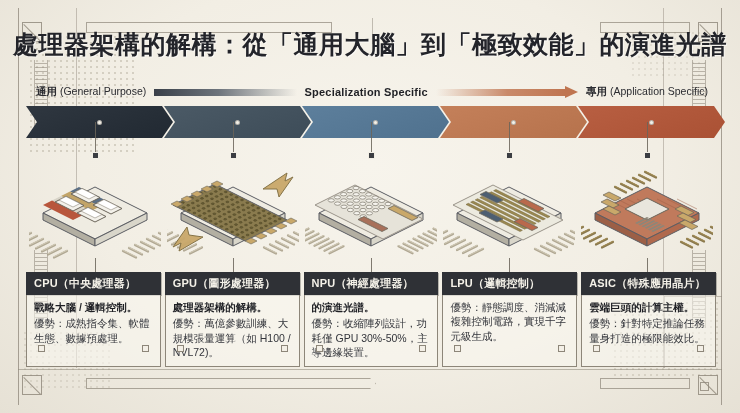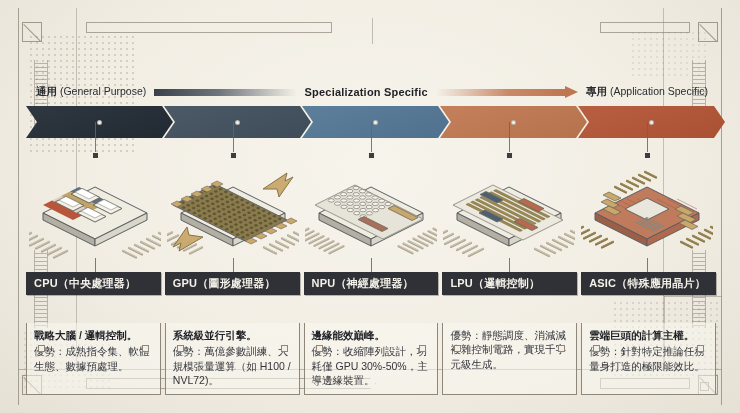--- a/index.html
+++ b/index.html
@@ -182,21 +182,20 @@
     letter-spacing: .2px;
     white-space: nowrap; overflow: hidden;
     box-shadow: 1px 1px 0 rgba(0,0,0,.25);
   }
   .card-body {
     border: 1px solid #8d8679;
     border-top: none;
     background: rgba(250,248,241,.55);
     padding: 5px 7px 14px 7px;
     height: 72px;
-    margin-top: 28px;
   }
   .card-lead {
     font-size: 10.5px; font-weight: 700; color: #1f2025;
     line-height: 1.35; margin-bottom: 2px;
   }
   .card-desc {
     font-size: 10.5px; color: #33353b; line-height: 1.38;
   }
   .card-foot-l, .card-foot-r {
     position: absolute; bottom: -4px;
@@ -237,20 +236,21 @@
   <div class="slot slot-t2"></div>
   <div class="slot slot-b1"></div>
   <div class="slot slot-b2"></div>
 
   <div class="tick-col tc-l"></div>
   <div class="tick-col tc-l2"></div>
   <div class="tick-col tc-r"></div>
   <div class="tick-col tc-r2"></div>
   <div class="tiny-sq tsq-br"></div>
 
+  <div id="title">處理器架構的解構：從「通用大腦」到「極致效能」的演進光譜</div>
 
   <div id="legend">
     <span class="leg-label"><span>通用</span> <span class="en">(General Purpose)</span></span>
     <span class="grad-left"></span>
     <span class="mid">Specialization Specific</span>
     <span class="grad-right-wrap">
       <span class="grad-right"></span>
       <span class="grad-right-head"></span>
     </span>
     <span class="leg-label"><span>專用</span> <span class="en">(Application Specific)</span></span>
@@ -730,30 +730,30 @@
         <div class="card-body">
           <div class="card-lead">戰略大腦 / 邏輯控制。</div>
           <div class="card-desc">優勢：成熟指令集、軟體生態、數據預處理。</div>
         </div>
         <div class="card-foot-l"></div>
         <div class="card-foot-r"></div>
       </div>
       <div class="card">
         <div class="card-head">GPU（圖形處理器）</div>
         <div class="card-body">
-          <div class="card-lead">系統級並行引擎。</div>
+          <div class="card-lead">處理器架構的解構。</div>
           <div class="card-desc">優勢：萬億參數訓練、大規模張量運算（如 H100 / NVL72)。</div>
         </div>
         <div class="card-foot-l"></div>
         <div class="card-foot-r"></div>
       </div>
       <div class="card">
         <div class="card-head">NPU（神經處理器）</div>
         <div class="card-body">
-          <div class="card-lead">邊緣能效巔峰。</div>
+          <div class="card-lead">的演進光譜。</div>
           <div class="card-desc">優勢：收縮陣列設計，功耗僅 GPU 30%-50%，主導邊緣裝置。</div>
         </div>
         <div class="card-foot-l"></div>
         <div class="card-foot-r"></div>
       </div>
       <div class="card">
         <div class="card-head">LPU（邏輯控制）</div>
         <div class="card-body">
           <div class="card-desc">優勢：靜態調度、消減減複雜控制電路，實現千字元級生成。</div>
         </div>

